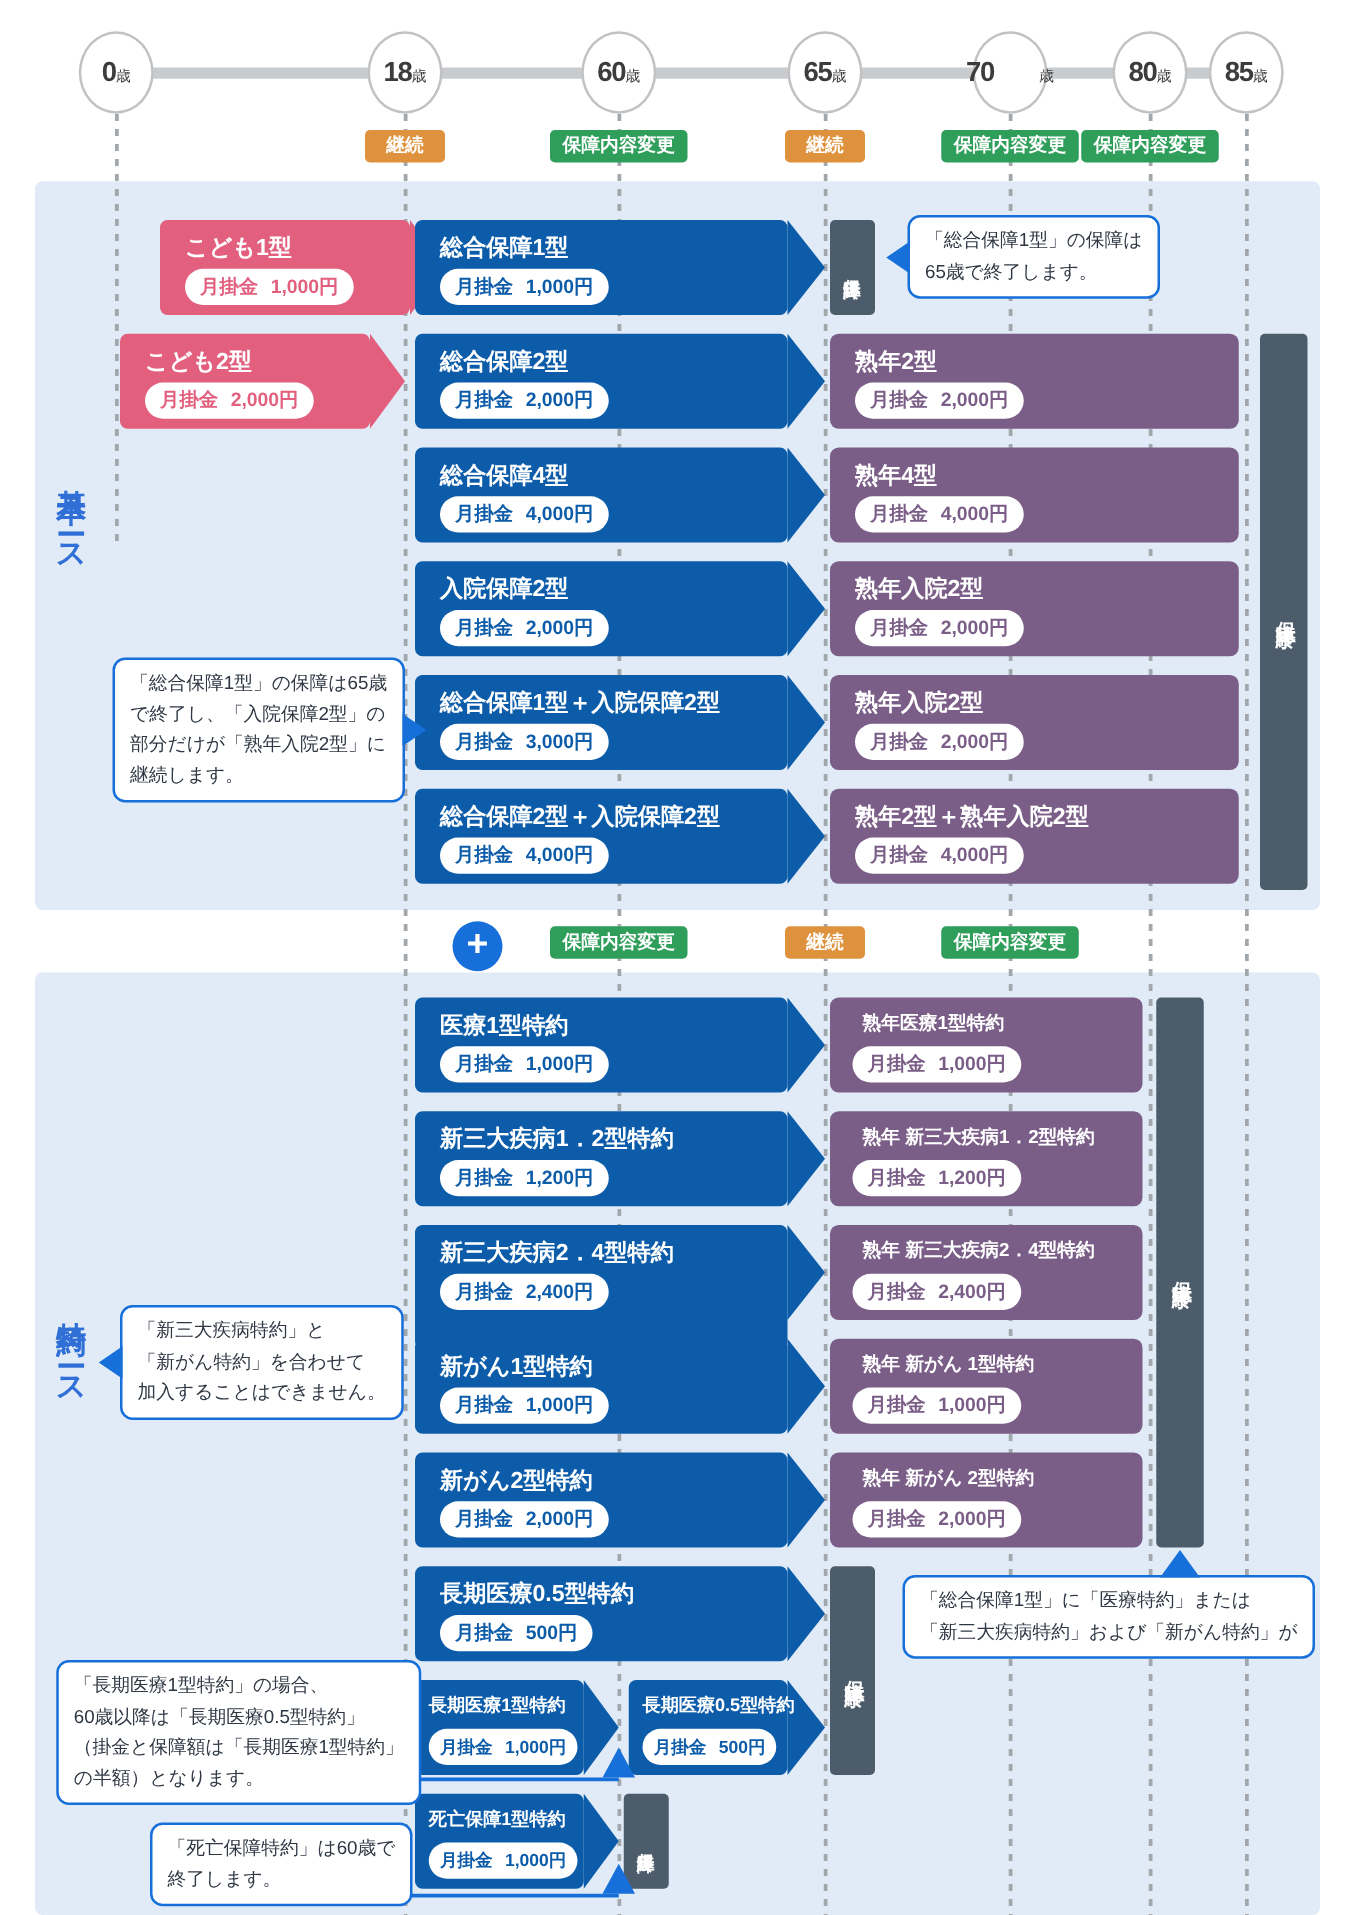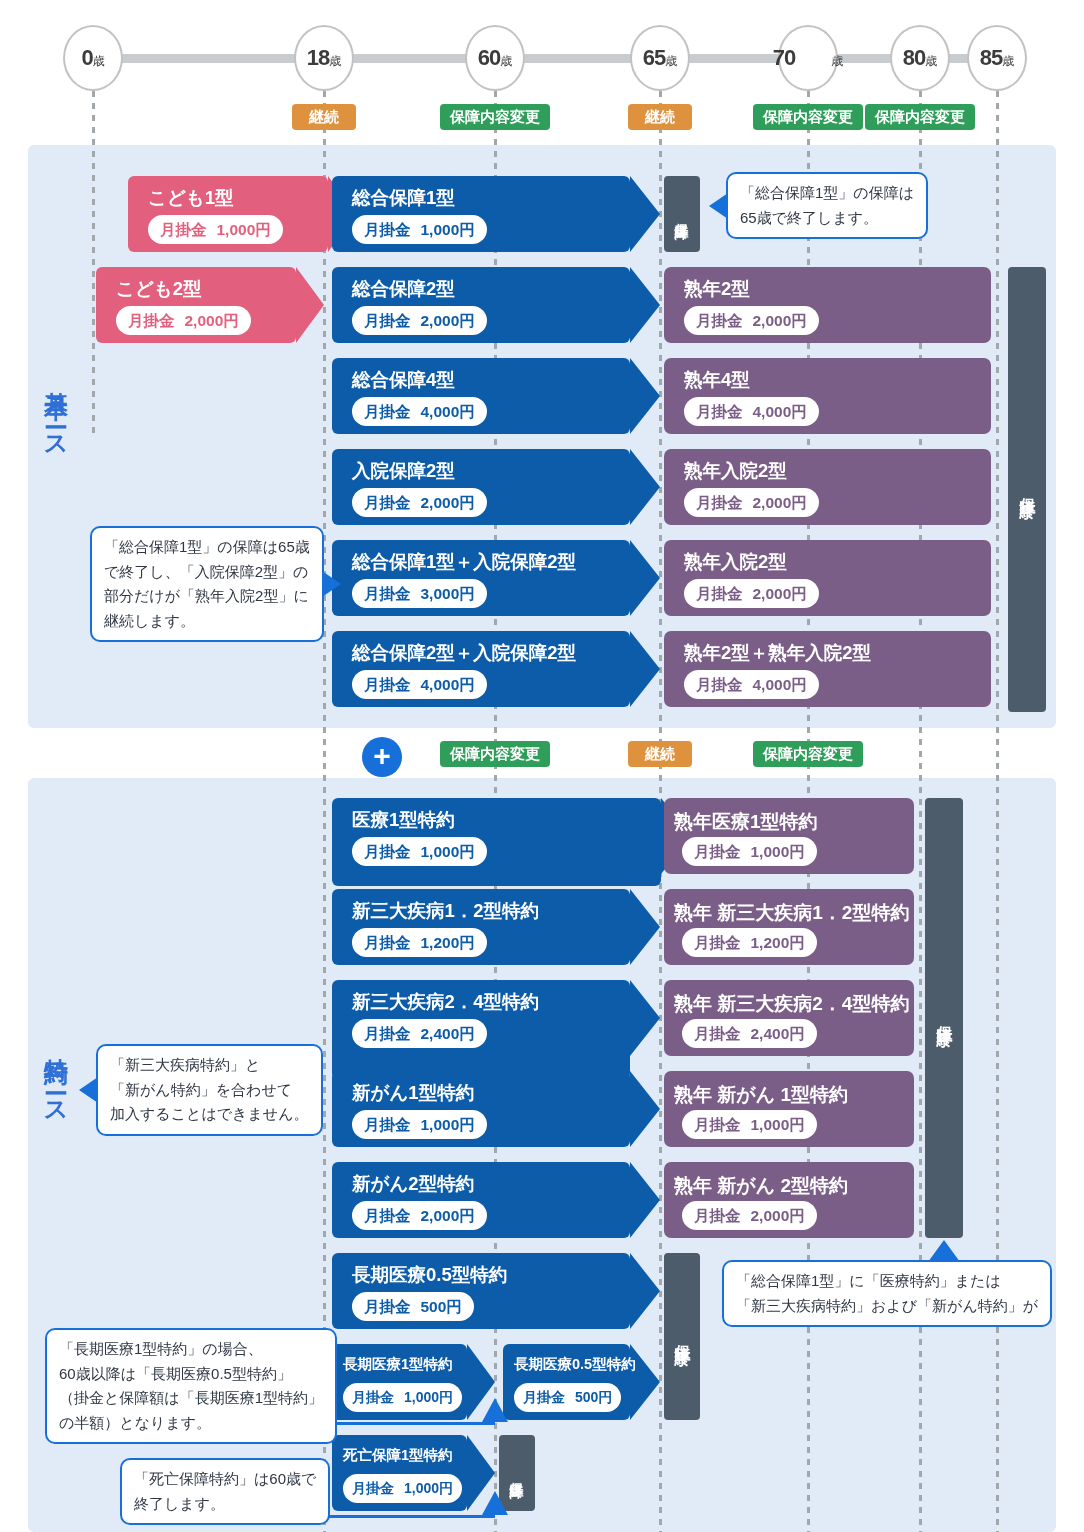--- a/index.html
+++ b/index.html
@@ -46,21 +46,21 @@
   .seg-purple .seg-body{background:var(--purple);border-radius:7px;}
   .seg-title{position:absolute;left:20px;top:9px;font-size:18.5px;font-weight:bold;color:#fff;white-space:nowrap;}
   .fee-pill{position:absolute;left:20px;top:39px;background:#fff;border-radius:15px;height:29px;
     line-height:29px;padding:0 12px;font-size:15.5px;font-weight:bold;white-space:nowrap;}
   .fee-pill .amt{margin-left:10px;}
   .seg-pink .fee-pill{color:var(--pink);}
   .seg-blue .fee-pill{color:var(--blue);}
   .seg-purple .fee-pill{color:var(--purple);}
   .seg.narrow .seg-title{left:11px;font-size:14.5px;top:11px;}
   .seg.narrow .fee-pill{left:11px;font-size:14px;padding:0 9px;}
-  .seg-purple.pnarrow .seg-title{font-size:19px;left:10px;top:11px;}
+  .seg-purple.pnarrow .seg-title{font-size:15px;left:26px;top:11px;}
   .seg-purple.pnarrow .fee-pill{left:18px;}
   
   .endbar{position:absolute;background:var(--slate);border-radius:4px;z-index:4;
     display:flex;align-items:center;justify-content:center;}
   .endbar span{writing-mode:vertical-rl;text-orientation:upright;color:#fff;font-weight:bold;
     font-size:14px;letter-spacing:1px;}
   .endbar.tall span{font-size:16px;letter-spacing:3px;}
   
   .callout{position:absolute;background:#fff;border:2.5px solid var(--accent);border-radius:10px;
     padding:7px 12px;font-size:15px;line-height:24.5px;color:var(--ctext);font-weight:500;
@@ -227,21 +227,21 @@
         <div class="seg-title">総合保障2型＋入院保障2型</div>
         <div class="fee-pill"><span>月掛金</span><span class="amt">4,000円</span></div>
       </div>
       <div class="seg seg-purple" style="left: 664px; top: 631px; width: 327px; height: 76px;">
         <div class="seg-body"></div>
         <div class="seg-title">熟年2型＋熟年入院2型</div>
         <div class="fee-pill"><span>月掛金</span><span class="amt">4,000円</span></div>
       </div>
     </div>
     <div>
-      <div class="seg seg-blue" style="left: 332px; top: 798px; width: 298px; height: 88px; padding-left: 31px;">
+      <div class="seg seg-blue" style="left: 332px; top: 798px; width: 298px; height: 76px;">
         <div class="seg-body"></div>
         <div class="tip"></div>
         <div class="seg-title">医療1型特約</div>
         <div class="fee-pill"><span>月掛金</span><span class="amt">1,000円</span></div>
       </div>
       <div class="seg seg-purple pnarrow" style="left: 664px; top: 798px; width: 250px; height: 76px;">
         <div class="seg-body"></div>
         <div class="seg-title">熟年医療1型特約</div>
         <div class="fee-pill"><span>月掛金</span><span class="amt">1,000円</span></div>
       </div>

